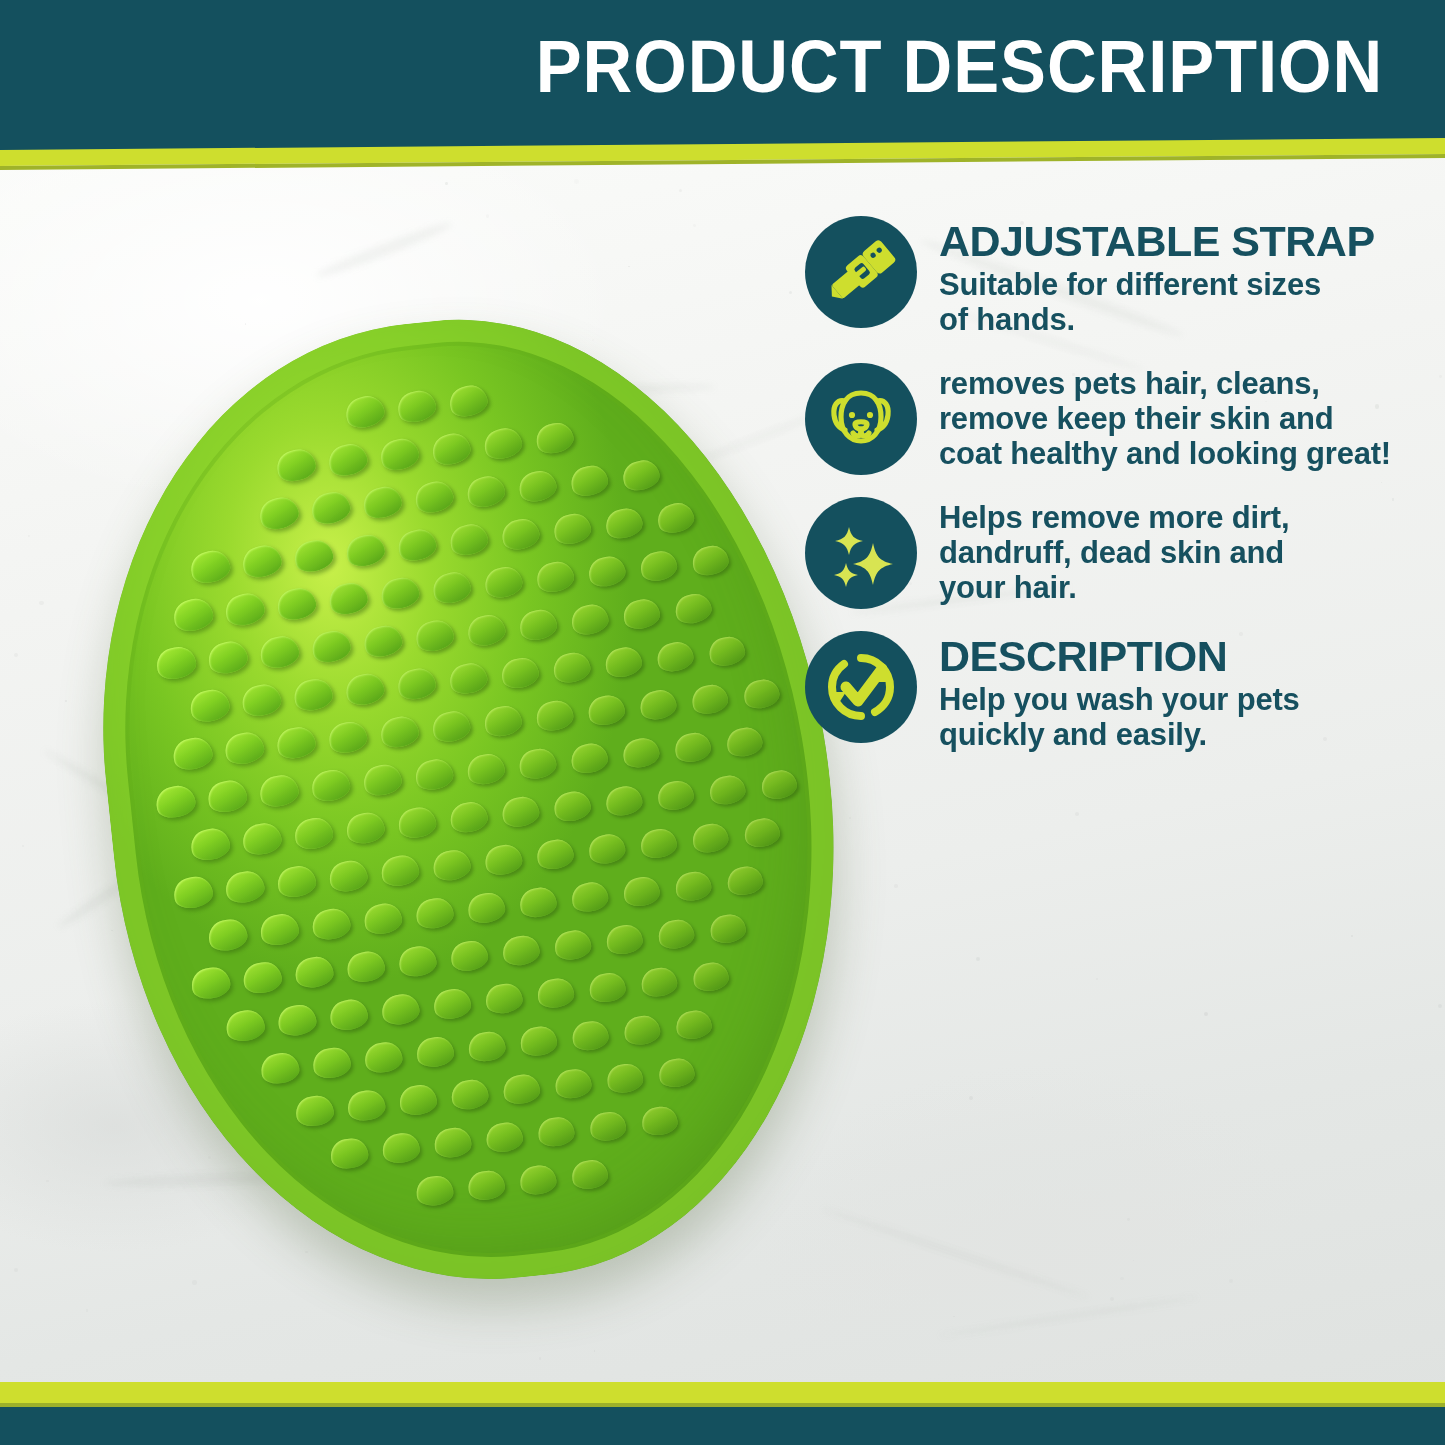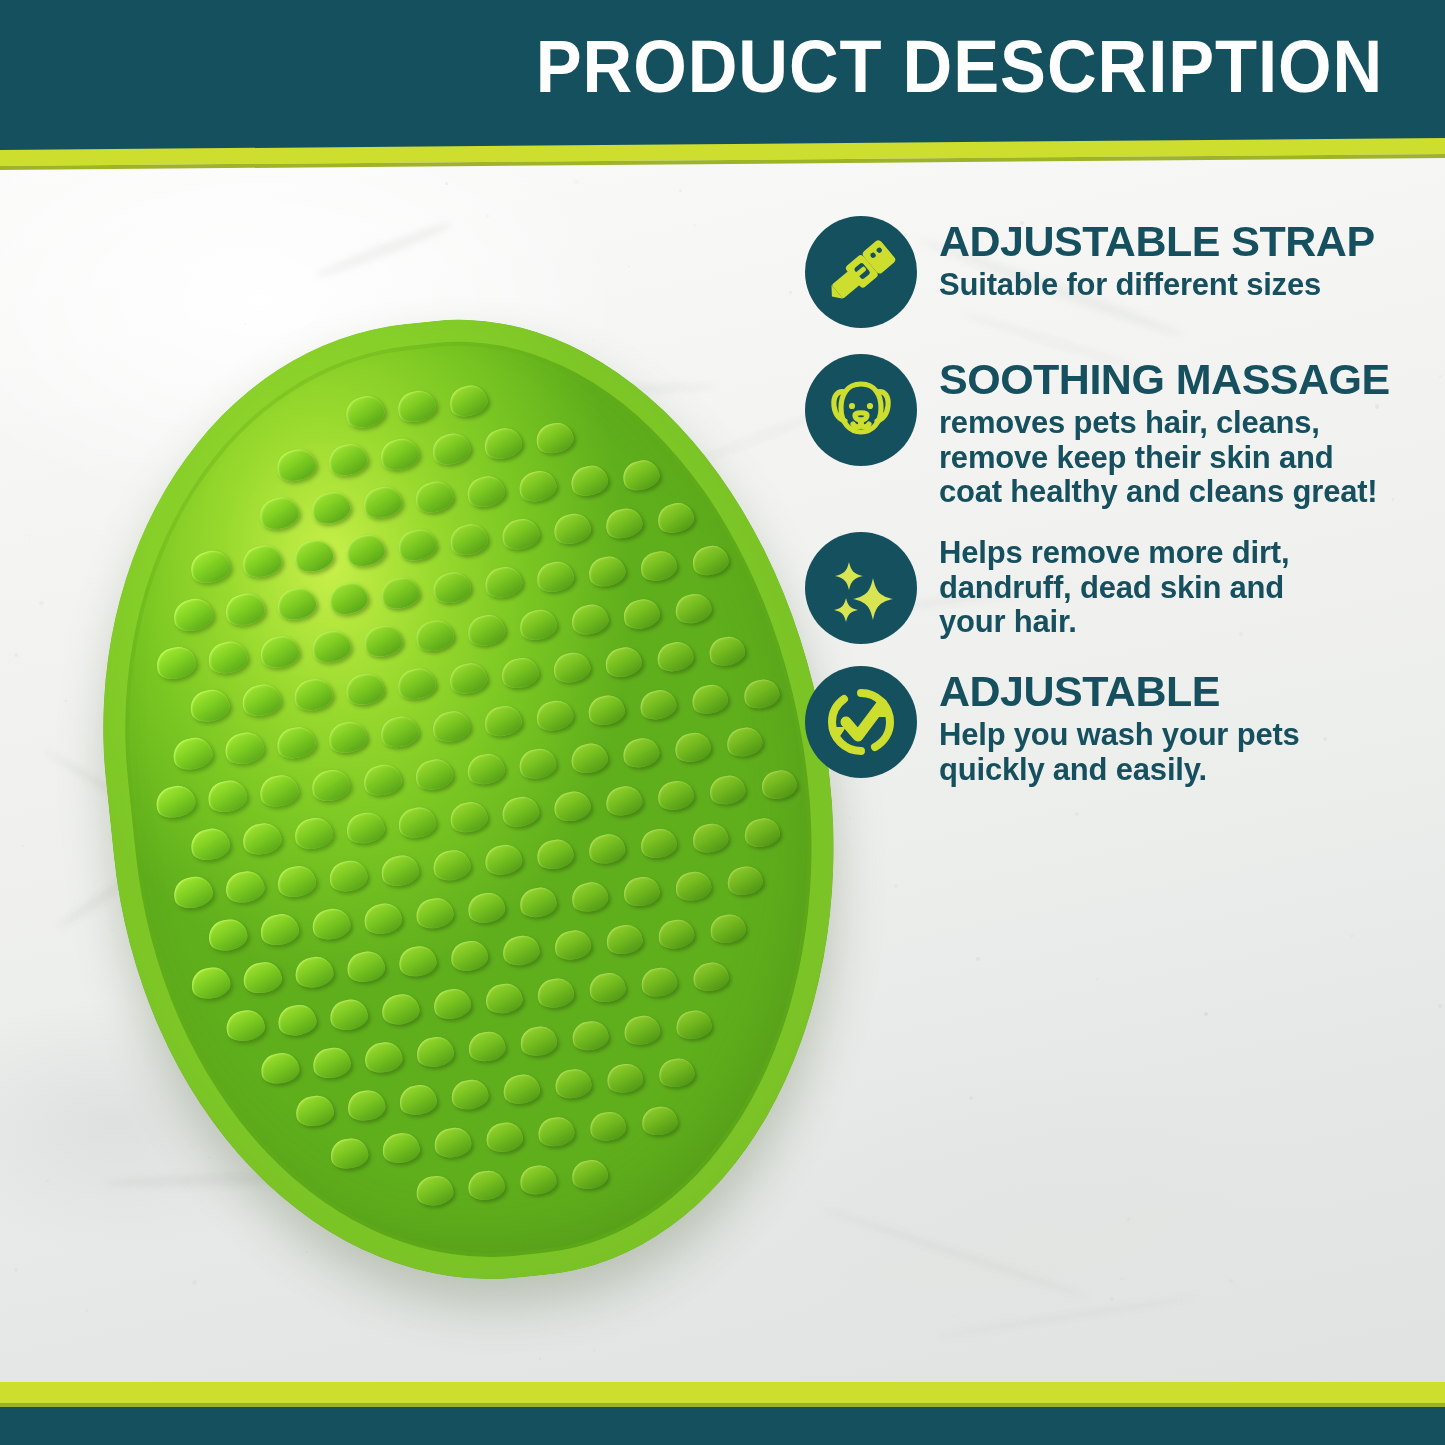--- a/index.html
+++ b/index.html
@@ -415,20 +415,21 @@
             <rect x="49" y="23" width="23" height="28" rx="4" fill="#cede2e"></rect>
             <circle cx="57" cy="32" r="2.6" fill="#14505e"></circle>
             <circle cx="65" cy="32" r="2.6" fill="#14505e"></circle>
           </g>
         </svg>
       </div>
       <div class="ftext">
         <p class="fhead">ADJUSTABLE STRAP</p>
         <p class="fbody">
           <span>Suitable for different sizes</span>
+          <span>of hands.</span>
         </p>
       </div>
     </div>
 
     <div class="feature f2">
       <div class="icon-circle">
         <svg width="80" height="80" viewBox="0 0 80 80" aria-hidden="true">
           <g fill="none" stroke="#cede2e" stroke-width="5.2" stroke-linecap="round" stroke-linejoin="round">
             <path d="M24 22 C16 20 12 27 13 36 C14 45 19 50 24 51"></path>
             <path d="M56 22 C64 20 68 27 67 36 C66 45 61 50 56 51"></path>
@@ -436,25 +437,24 @@
             <circle cx="31" cy="36" r="3.1" fill="#cede2e" stroke="none"></circle>
             <circle cx="49" cy="36" r="3.1" fill="#cede2e" stroke="none"></circle>
             <path d="M34 45 C34 42 46 42 46 45 C46 48.5 43 50 40 50 C37 50 34 48.5 34 45 Z"></path>
             <path d="M40 50 L40 53"></path>
             <path d="M40 53 C40 58 34 58 32 54"></path>
             <path d="M40 53 C40 58 46 58 48 54"></path>
           </g>
         </svg>
       </div>
       <div class="ftext">
-        <p class="fhead">SOOTHING MASSAGE</p>
         <p class="fbody">
           <span>removes pets hair, cleans,</span>
           <span>remove keep their skin and</span>
-          <span>coat healthy and cleans great!</span>
+          <span>coat healthy and looking great!</span>
         </p>
       </div>
     </div>
 
     <div class="feature f3">
       <div class="icon-circle">
         <svg width="76" height="76" viewBox="0 0 76 76" aria-hidden="true">
           <path d="M26 12 C28 21 31 24 40 26 C31 28 28 31 26 40 C24 31 21 28 12 26 C21 24 24 21 26 12 Z" fill="#d8e452"></path>
           <path d="M50 28 C53 42 57 46 70 49 C57 52 53 56 50 70 C47 56 43 52 30 49 C43 46 47 42 50 28 Z" fill="#d8e452"></path>
           <path d="M23 48 C25 56 27 58 35 60 C27 62 25 64 23 72 C21 64 19 62 11 60 C19 58 21 56 23 48 Z" fill="#d8e452"></path>
@@ -473,21 +473,21 @@
       <div class="icon-circle">
         <svg width="78" height="78" viewBox="0 0 78 78" aria-hidden="true">
           <path d="M39 10 C55 10 68 23 68 39 C68 50 62 59 53 64" fill="none" stroke="#cede2e" stroke-width="8" stroke-linecap="round"></path>
           <path d="M39 68 C23 68 10 55 10 39 C10 29 15 21 22 16" fill="none" stroke="#cede2e" stroke-width="8" stroke-linecap="round"></path>
           <polygon points="10,44 24,44 15,58" fill="#cede2e"></polygon>
           <polygon points="68,34 54,34 63,20" fill="#cede2e"></polygon>
           <path d="M24 39 L36 53 L60 21" fill="none" stroke="#cede2e" stroke-width="11" stroke-linecap="round" stroke-linejoin="round"></path>
         </svg>
       </div>
       <div class="ftext">
-        <p class="fhead">ADJUSTABLE</p>
+        <p class="fhead">DESCRIPTION</p>
         <p class="fbody">
           <span>Help you wash your pets</span>
           <span>quickly and easily.</span>
         </p>
       </div>
     </div>
 
   </div>
 
   <div class="footer-lime"></div>

